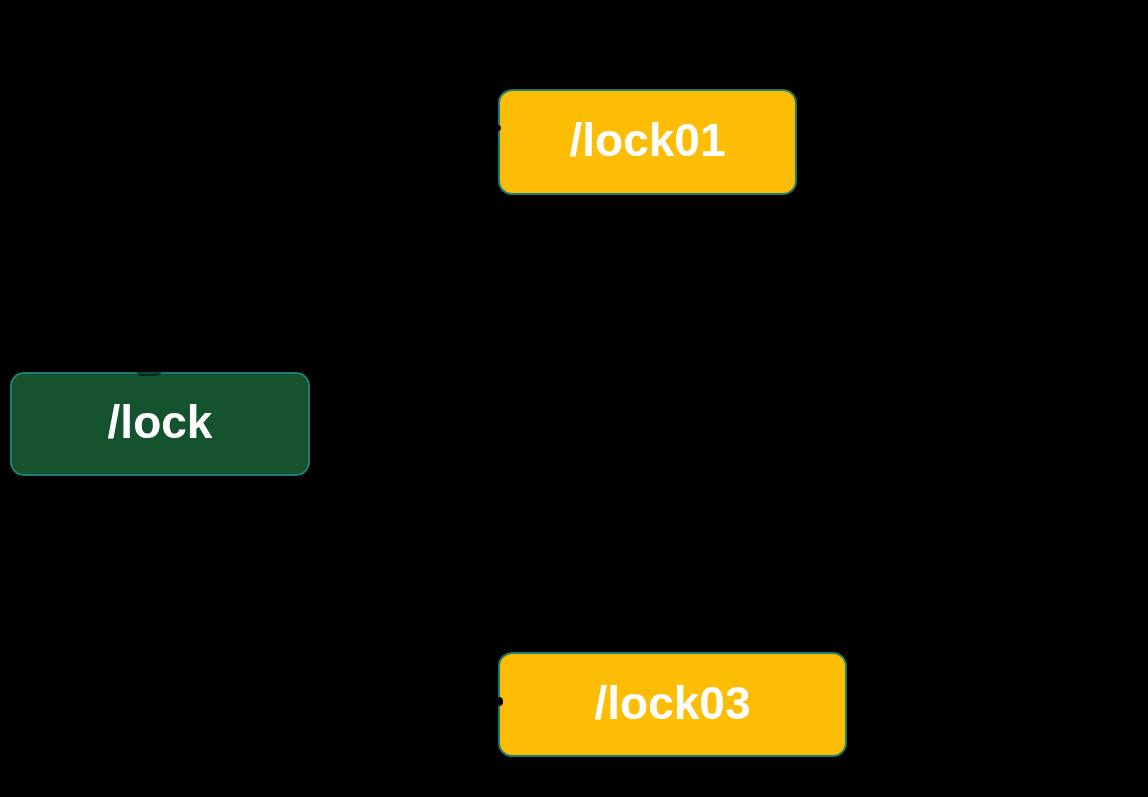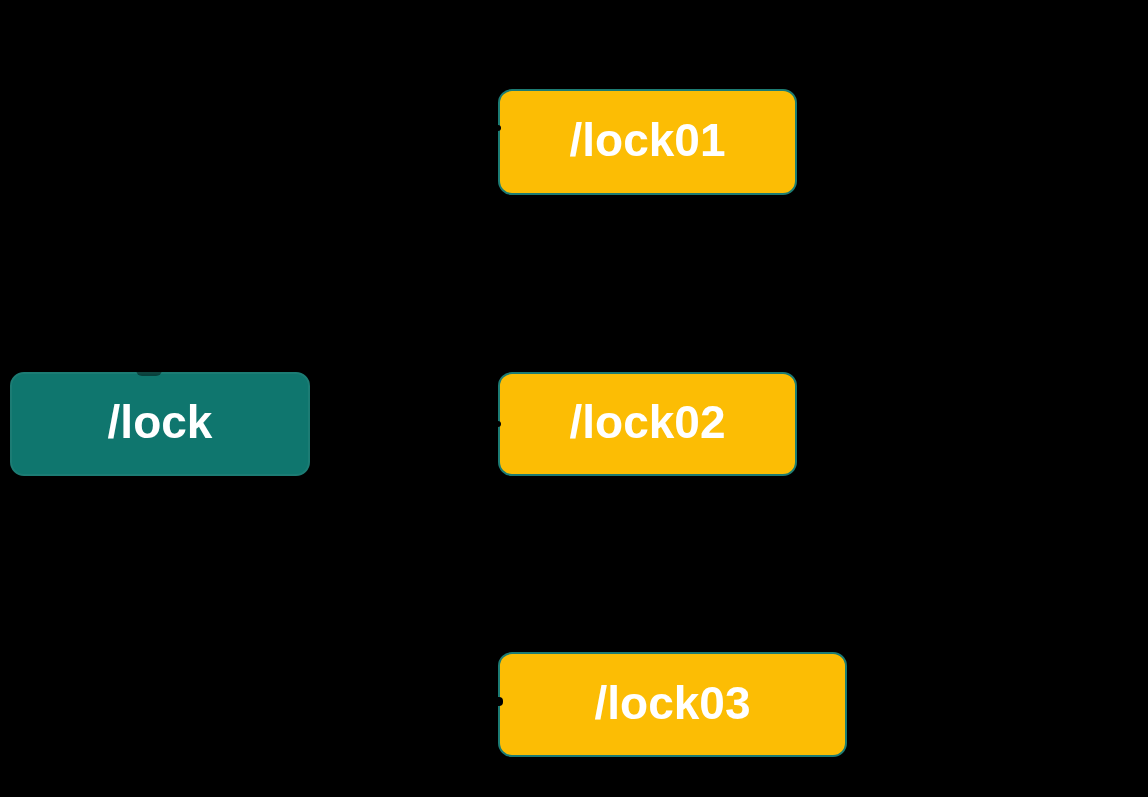--- a/index.html
+++ b/index.html
@@ -17,21 +17,21 @@
   }
   .node {
     position: absolute;
     display: flex;
     align-items: center;
     justify-content: center;
     border-radius: 14px;
     box-sizing: border-box;
     border: 2px solid #1c7c74;
   }
-  .node--teal  { background: #0f766e; }
+  .node--teal  { background: #14532d; }
   .node--amber { background: #fcbd04; }
   .node__label {
     color: #ffffff;
     font-size: 46px;
     font-weight: 700;
     letter-spacing: 0px;
     line-height: 1;
     padding-bottom: 4px;
   }
   #node-lock   { left: 10px;  top: 372px; width: 300px; height: 104px; }
@@ -60,23 +60,20 @@
 <div class="canvas">
 
   <div class="node node--teal" id="node-lock">
     <span class="node__label">/lock</span>
   </div>
 
   <div class="node node--amber" id="node-lock01">
     <span class="node__label">/lock01</span>
   </div>
 
-  <div class="node node--amber" id="node-lock02">
-    <span class="node__label">/lock02</span>
-  </div>
 
   <div class="node node--amber" id="node-lock03">
     <span class="node__label">/lock03</span>
   </div>
 
   <div class="edge-tick" id="tick-lock01"></div>
   <div class="edge-tick" id="tick-lock02"></div>
   <div class="edge-tick" id="tick-lock03"></div>
   <div class="edge-tick" id="tick-lock-top"></div>
 

